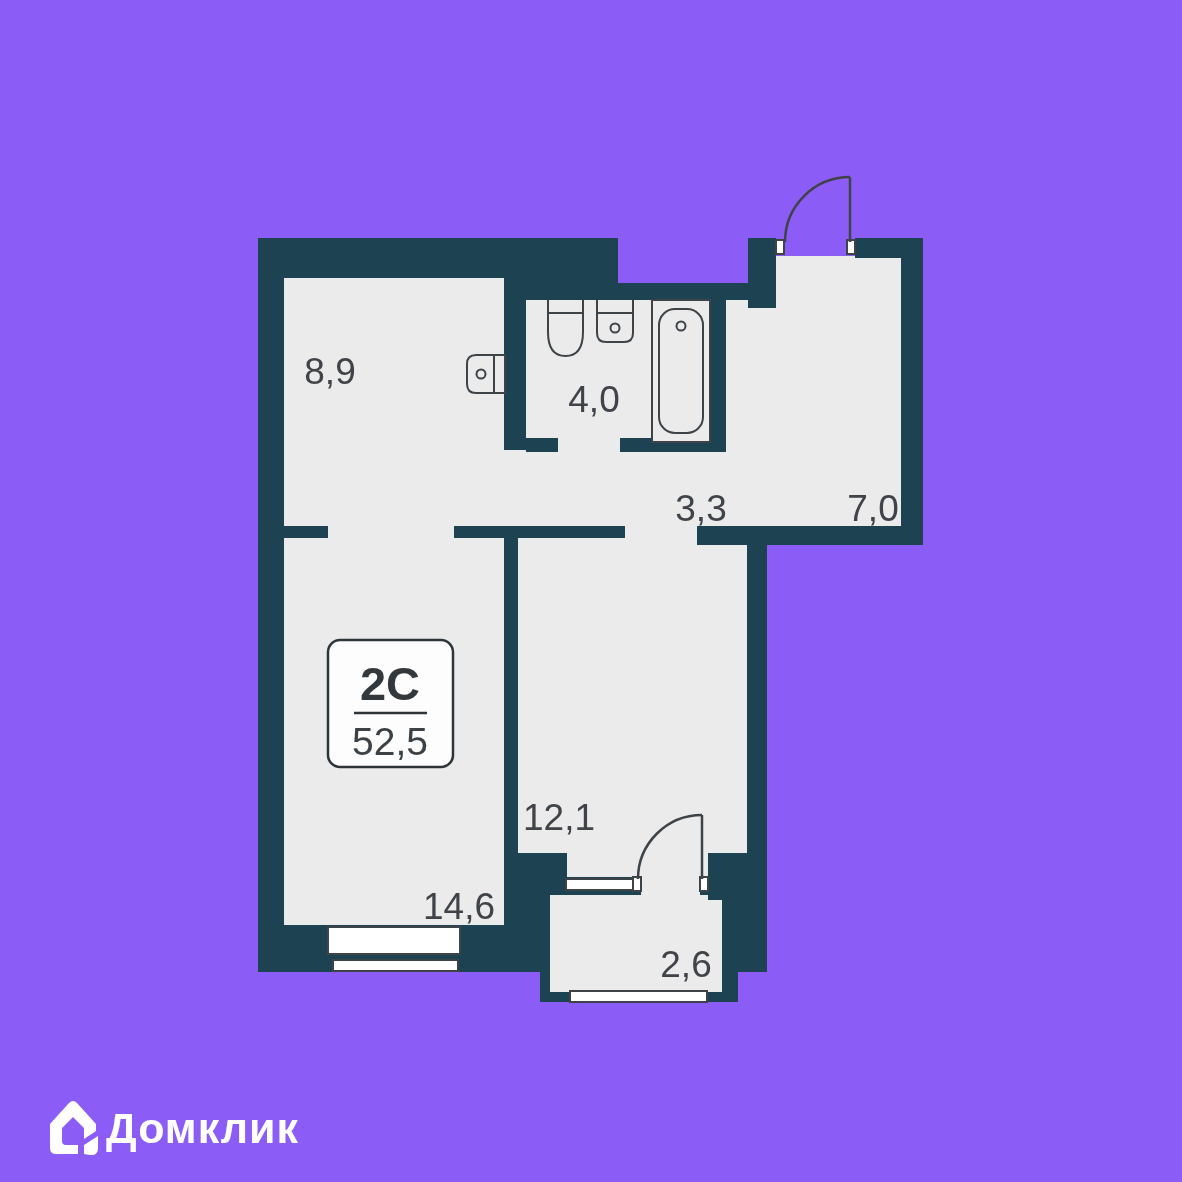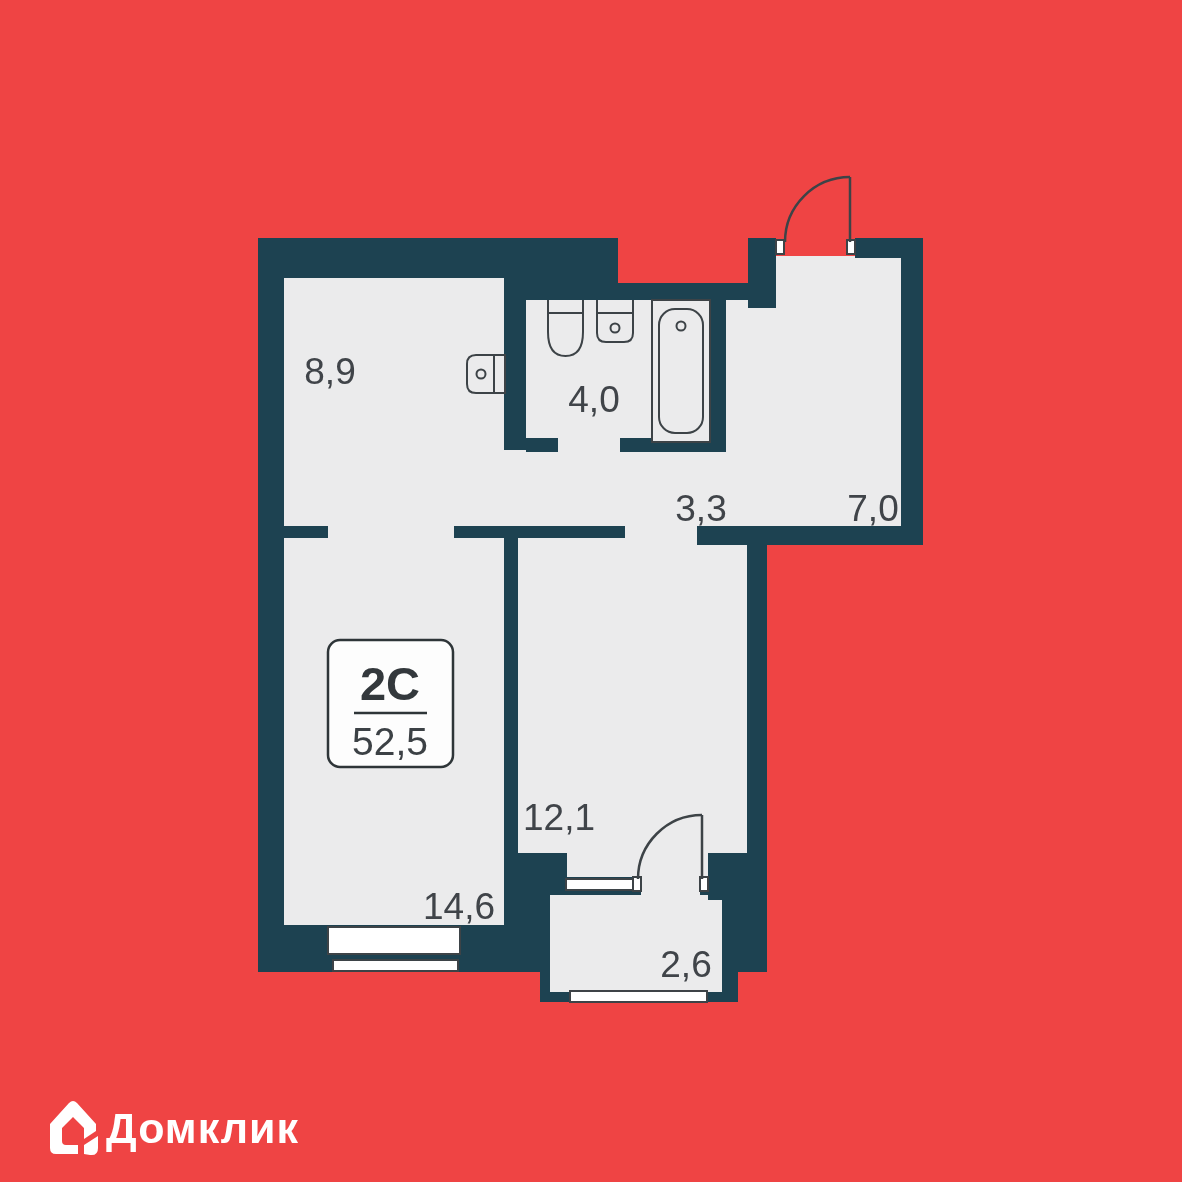--- a/index.html
+++ b/index.html
@@ -1,16 +1,16 @@
 <!DOCTYPE html>
 <html><head>
 <meta charset="utf-8">
 <style>
   html,body{margin:0;padding:0;background:#fbfbfb;}
-  .canvas{position:relative;width:1182px;height:1182px;background:#ef4444;overflow:hidden;
+  .canvas{position:relative;width:1182px;height:1182px;background:#8b5cf6;overflow:hidden;
           font-family:"Liberation Sans", sans-serif;}
   svg{display:block;}
   .room-label{font-family:"Liberation Sans",sans-serif;font-size:37px;fill:#404449;}
   .badge-type{font-family:"Liberation Sans",sans-serif;font-size:47px;font-weight:bold;fill:#33383c;}
   .badge-area{font-family:"Liberation Sans",sans-serif;font-size:39px;fill:#3c4145;}
   .watermark-text{font-family:"Liberation Sans",sans-serif;font-size:43px;font-weight:bold;
                   fill:#ffffff;letter-spacing:1px;}
 </style>
 </head>
 <body>

